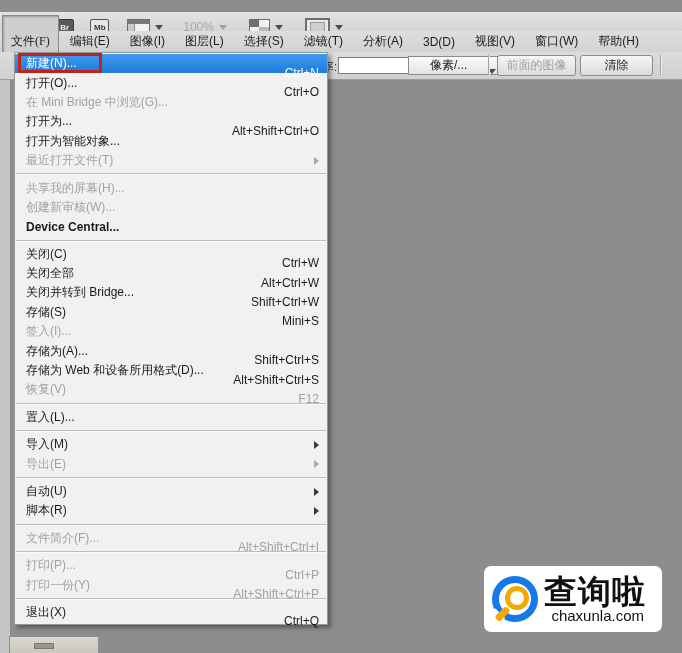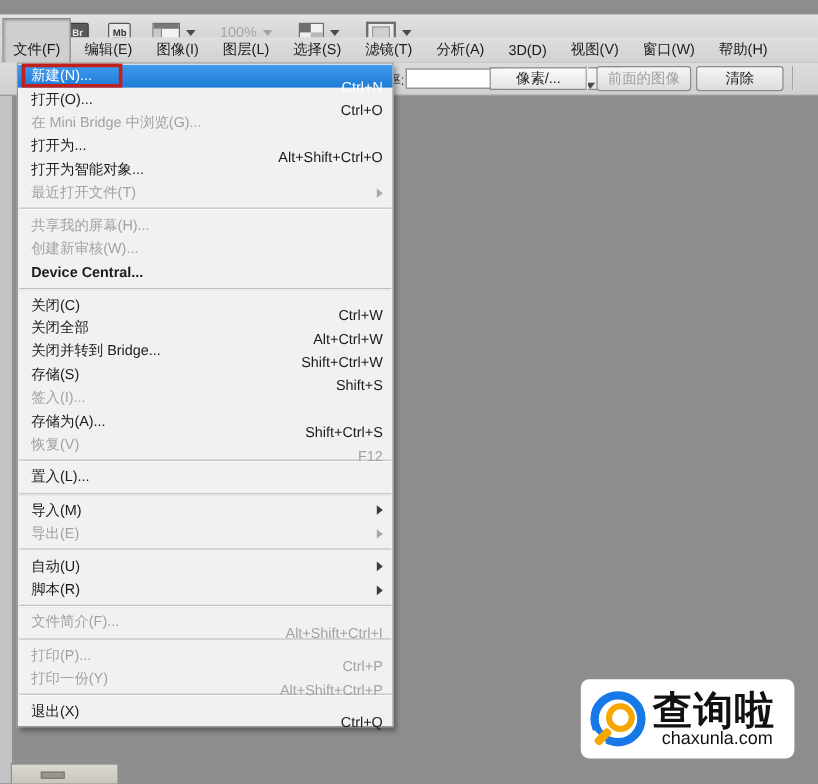--- a/index.html
+++ b/index.html
@@ -36,20 +36,21 @@
   .menu-bar{
     position:absolute;left:0;top:31px;width:682px;height:21px;
     background:linear-gradient(#dedede,#d2d2d2);
     display:flex;align-items:center;font-size:12px;color:#1c1c1c;
   }
   .mb-item{padding:2px 9px;margin-left:2px;white-space:nowrap;}
   .mb-item.active{
     background:#cfcfcf;border:1px solid #8a8a8a;
     box-shadow:inset 1px 1px 2px rgba(0,0,0,0.25);
     padding:17px 8px;
+    font-family:Liberation Serif, serif;
   }
   
   .options-bar{
     position:absolute;left:0;top:52px;width:682px;height:27px;
     background:linear-gradient(#dcdcdc,#d0d0d0);
     border-bottom:1px solid #9c9c9c;z-index:1;
   }
   .res-label{position:absolute;left:322px;top:7px;font-size:12px;color:#222;width:14px;overflow:hidden;white-space:nowrap;}
   .res-input{position:absolute;left:338px;top:5px;width:72px;height:15px;
     background:#fff;border:1px solid #7d7d7d;font-size:11px;padding:0 3px;}
@@ -192,28 +193,32 @@
       <div class="mi">
         <span class="lab">关闭全部</span>
         <span class="sc">Alt+Ctrl+W</span>
       </div>
       <div class="mi">
         <span class="lab">关闭并转到 Bridge...</span>
         <span class="sc">Shift+Ctrl+W</span>
       </div>
       <div class="mi">
         <span class="lab">存储(S)</span>
-        <span class="sc">Shift+S</span>
+        <span class="sc">Mini+S</span>
       </div>
       <div class="mi dis">
         <span class="lab">签入(I)...</span>
       </div>
       <div class="mi">
         <span class="lab">存储为(A)...</span>
         <span class="sc">Shift+Ctrl+S</span>
+      </div>
+      <div class="mi">
+        <span class="lab">存储为 Web 和设备所用格式(D)...</span>
+        <span class="sc">Alt+Shift+Ctrl+S</span>
       </div>
       <div class="mi dis">
         <span class="lab">恢复(V)</span>
         <span class="sc">F12</span>
       </div>
       <div class="sep"></div>
       <div class="mi">
         <span class="lab">置入(L)...</span>
       </div>
       <div class="sep"></div>

